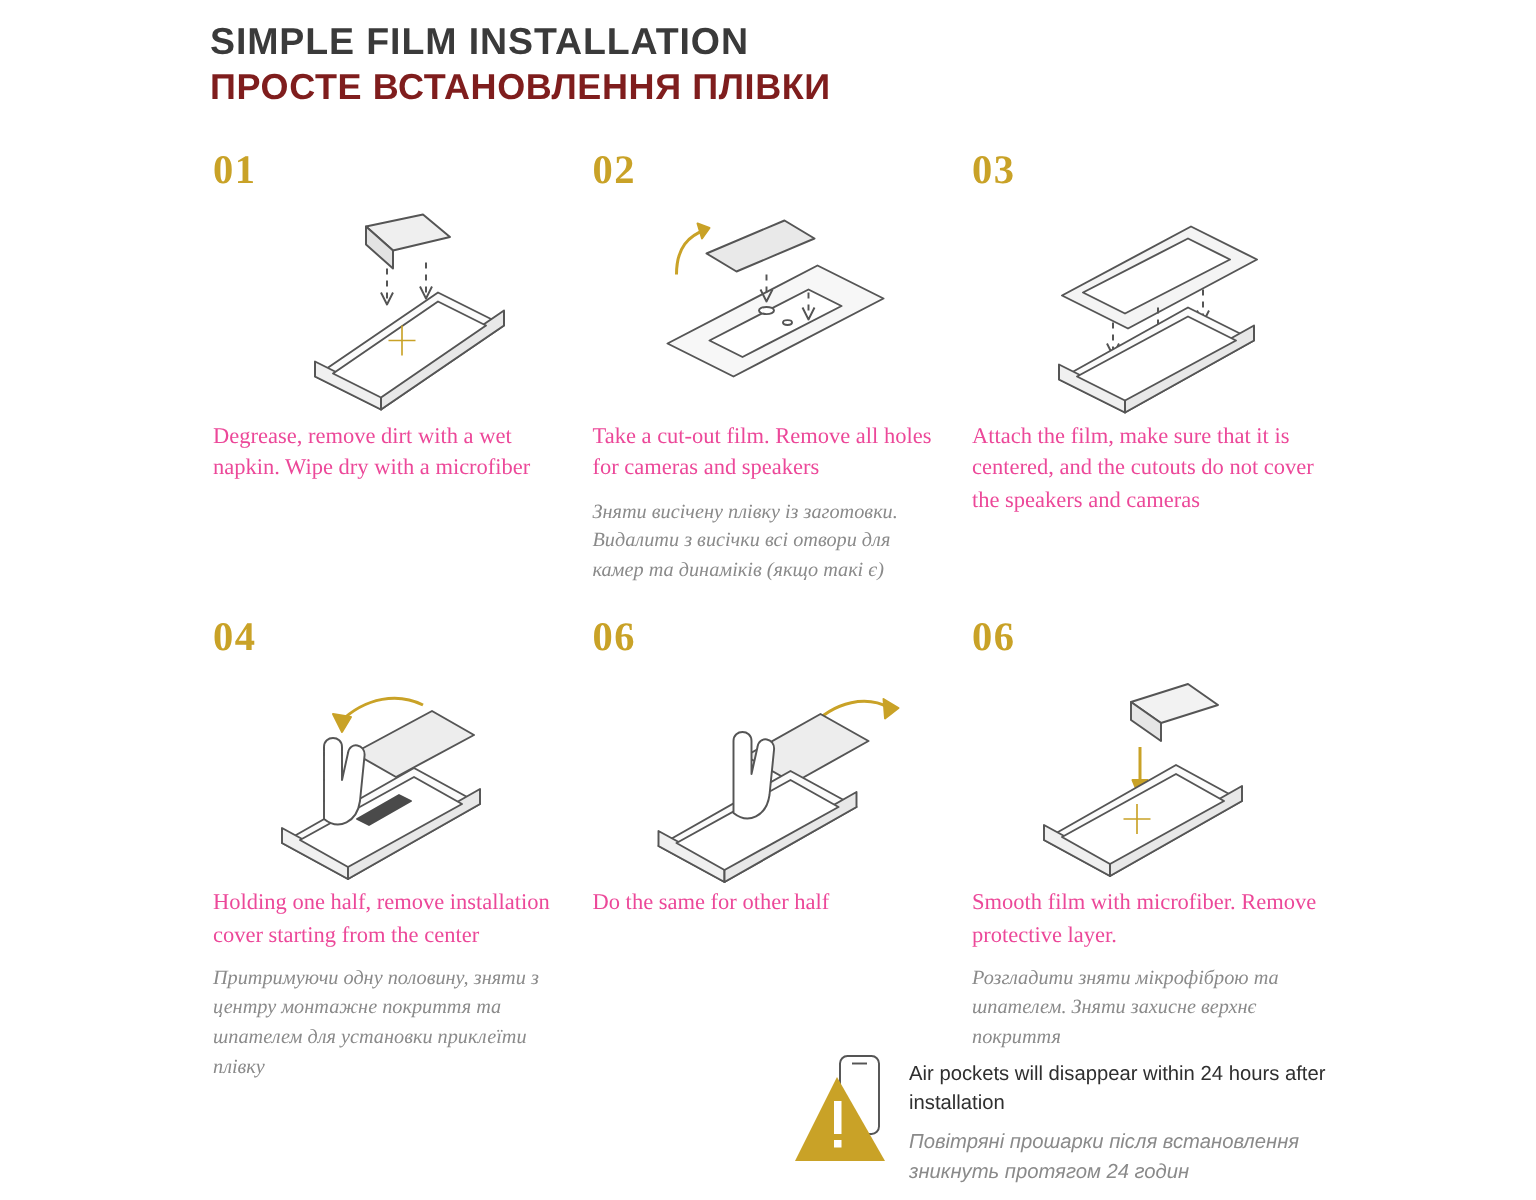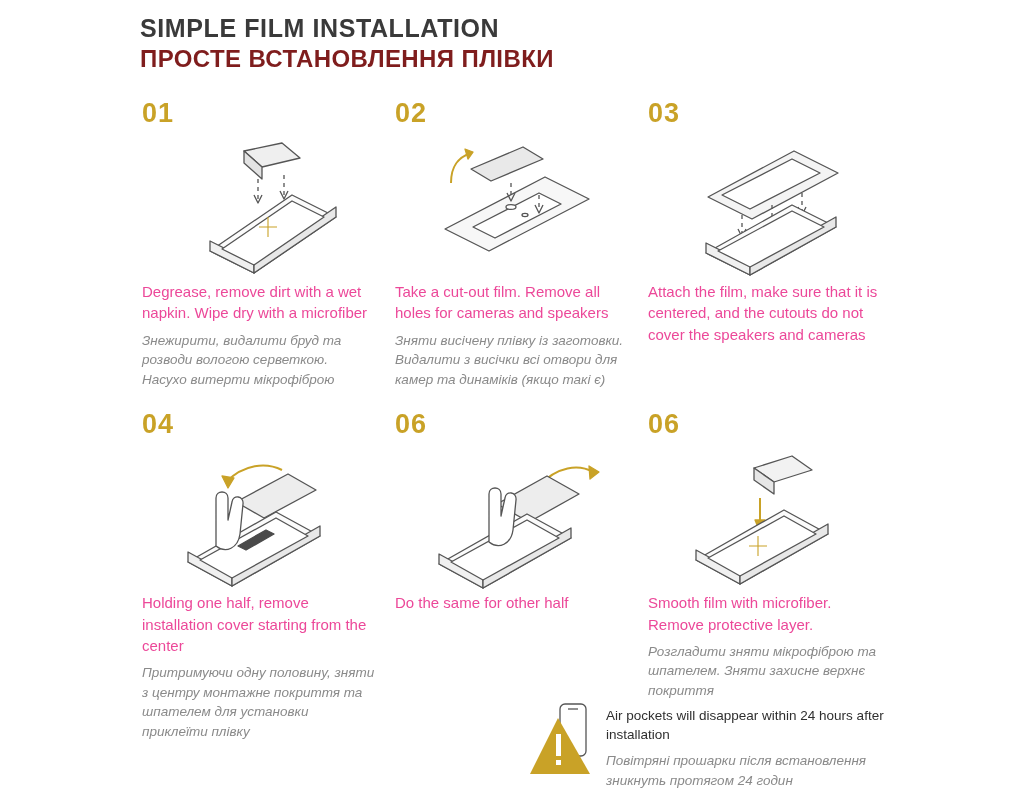--- a/index.html
+++ b/index.html
@@ -55,20 +55,21 @@
     width: 760px;
   }
   .row {
     display: flex;
     flex-direction: row;
   }
   .cell {
     width: 253px;
     box-sizing: border-box;
     padding-right: 18px;
+    font-family: Liberation Serif, serif;
   }
   .step-num {
     font-size: 27px;
     font-weight: bold;
     color: #c9a227;
     letter-spacing: 1px;
     line-height: 1;
     margin: 0 0 0 2px;
   }
   .art {
@@ -151,21 +152,20 @@
               <polygon points="70,120 114,142 114,132 70,110" fill="#f0f0f0"></polygon>
               <polygon points="114,142 196,86 196,76 114,132" fill="#e8e8e8"></polygon>
 
               <polygon points="82,118 152,70 184,86 114,134" fill="#ffffff"></polygon>
 
               <path d="M128,96 l0,-10 M128,96 l0,10 M128,96 l-9,0 M128,96 l9,0" stroke="#c9a227" stroke-width="1.1"></path>
             </g>
           </svg>
         </div>
         <p class="txt-en">Degrease, remove dirt with a wet napkin. Wipe dry with a microfiber</p>
-        <p class="txt-uk">Знежирити, видалити бруд та розводи вологою серветкою. Насухо витерти мікрофіброю</p>
       </div>
 
       <div class="cell">
         <div class="step-num">02</div>
         <div class="art">
           <svg width="240" height="150" viewBox="0 0 240 150">
             <g fill="none" stroke="#555" stroke-width="1.3" stroke-linejoin="round">
 
               <polygon points="78,38 130,16 150,28 98,50" fill="#e9e9e9"></polygon>
 

